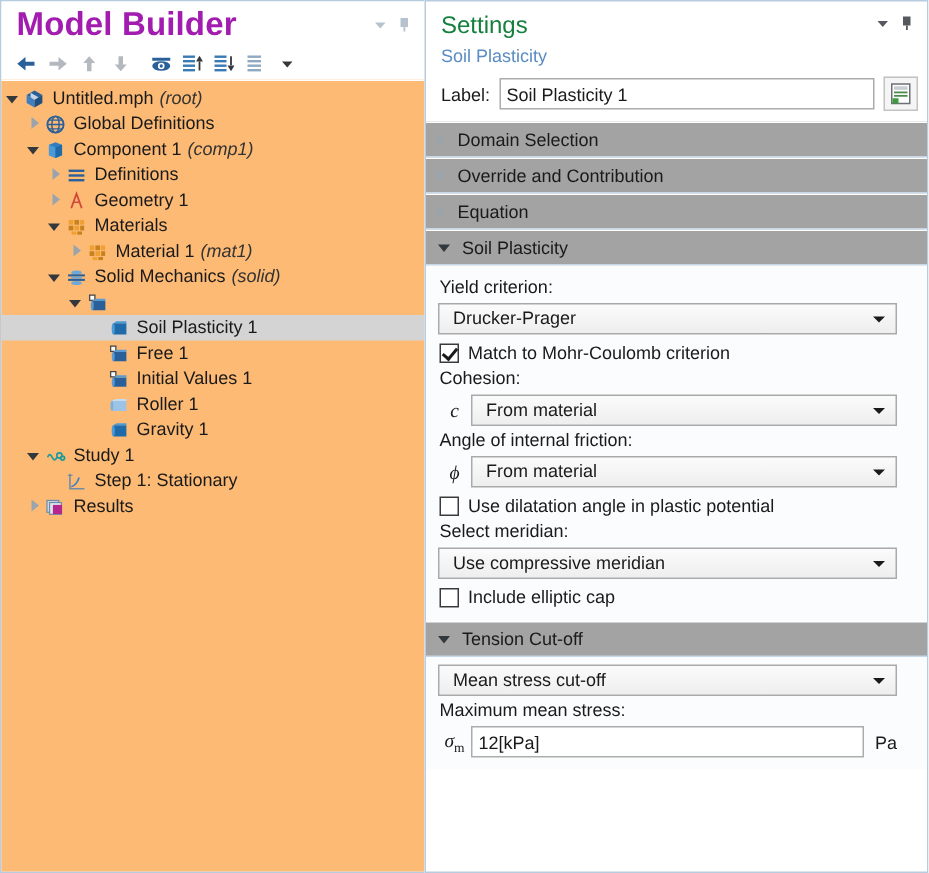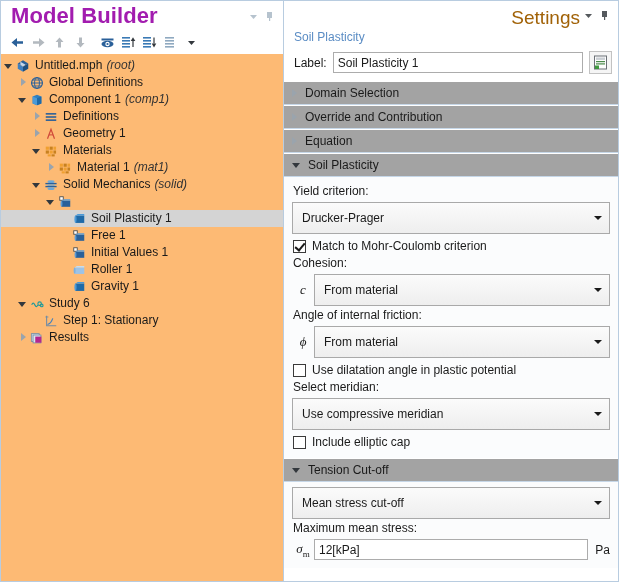--- a/index.html
+++ b/index.html
@@ -121,24 +121,23 @@
     overflow: hidden;
   }
   .st-titlebar {
     display: flex;
     align-items: flex-start;
     padding: 6px 6px 0 10px;
     flex: 0 0 auto;
   }
   .st-titlewrap { flex: 1 1 auto; }
   .st-title {
-    font-size: 19px;
-    color: #a16207;
+    font-size: 16px;
+    color: #15803d;
     line-height: 21px;
-    text-align: right;
   }
   .st-subtitle {
     font-size: 12px;
     color: #5a8cc4;
     line-height: 16px;
     margin-top: 1px;
   }
   .st-label-row {
     display: flex;
     align-items: center;
@@ -191,32 +190,32 @@
     border-top: 4px solid transparent;
     border-bottom: 4px solid transparent;
   }
   .arrow-open {
     width: 0; height: 0;
     border-top: 5px solid #33383d;
     border-left: 4px solid transparent;
     border-right: 4px solid transparent;
   }
   .sect-body {
-    padding: 5px 8px 6px 8px;
+    padding: 5px 20px 6px 8px;
     background: #fbfcfd;
     flex: 0 0 auto;
   }
   .field-label {
     font-size: 12px;
     color: #1a1a1a;
     margin: 2px 0 3px 1px;
     line-height: 15px;
   }
   .combo {
-    height: 32px;
+    height: 21px;
     width: 100%;
     border: 1px solid #a9a9a9;
     background: linear-gradient(#fbfbfb, #eeeeee);
     display: flex;
     align-items: center;
     padding: 0 4px 0 9px;
     cursor: pointer;
     position: relative;
   }
   .combo .cval {
@@ -591,21 +590,21 @@
         <div class="tree-row">
           <span class="tw"></span>
           <span class="tw"><span class="twist open"></span></span>
           <span class="ticon">
             <svg width="14" height="14" viewBox="0 0 16 16">
               <path d="M2 9 Q3.5 5 5.5 9 T9 9" fill="none" stroke="#1f9a9a" stroke-width="1.3"></path>
               <circle cx="11" cy="7.6" r="2" fill="none" stroke="#1f9a9a" stroke-width="1.3"></circle>
               <circle cx="13.4" cy="9.6" r="1.5" fill="none" stroke="#1f9a9a" stroke-width="1.3"></circle>
             </svg>
           </span>
-          <span class="tlabel">Study 6</span>
+          <span class="tlabel">Study 1</span>
         </div>
         <div class="tree-row">
           <span class="tw"></span>
           <span class="tw"></span>
           <span class="tw"></span>
           <span class="ticon">
             <svg width="14" height="14" viewBox="0 0 16 16">
               <path d="M3 2 L3 13.5 L14 13.5" fill="none" stroke="#6f8ba5" stroke-width="1.2"></path>
               <path d="M4 12 Q8 11 10 5" fill="none" stroke="#3f7fbf" stroke-width="1.3"></path>
               <line x1="1.6" y1="3.4" x2="5" y2="3.4" stroke="#6f8ba5" stroke-width="1"></line>

